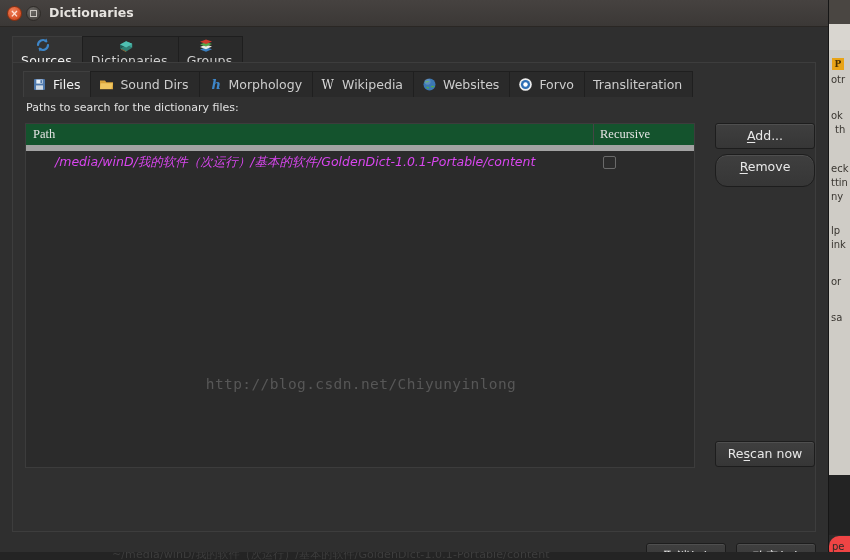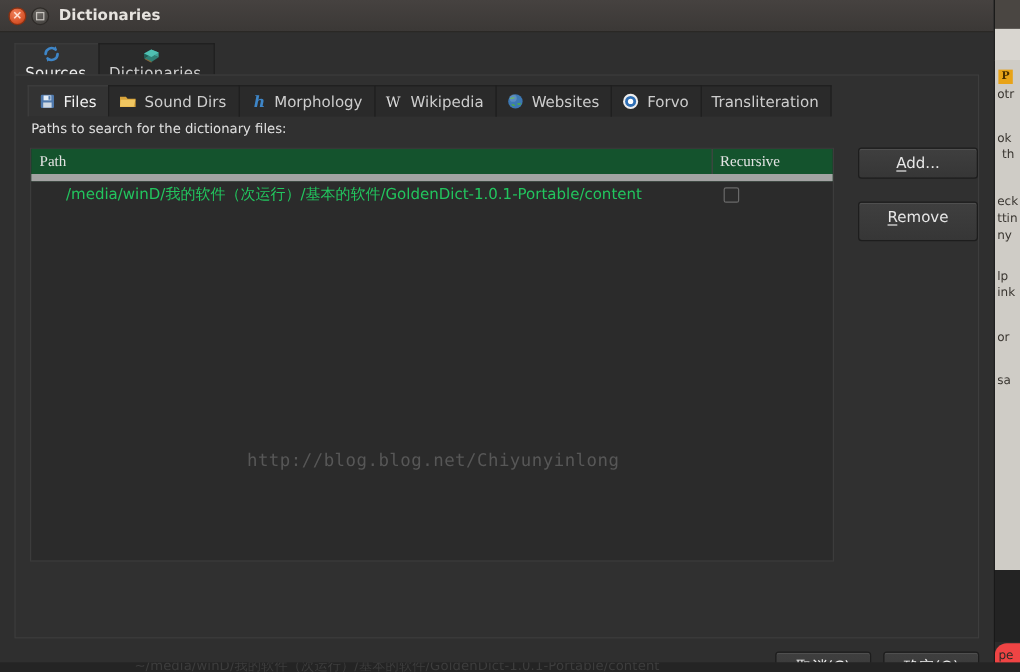--- a/index.html
+++ b/index.html
@@ -319,24 +319,25 @@
   }
   .table-row {
     display: flex;
     height: 23px;
     align-items: center;
   }
   .td-path {
     flex: 1 1 auto;
     padding-left: 29px;
     font-size: 12.5px;
-    color: #22c55e;
+    color: #d946ef;
     white-space: nowrap;
     overflow: hidden;
     box-sizing: border-box;
+    font-style: italic;
   }
   .td-recursive {
     width: 100px;
     box-sizing: border-box;
     padding-left: 9px;
   }
   .checkbox {
     width: 13px;
     height: 13px;
     box-sizing: border-box;
@@ -364,21 +365,21 @@
     background: linear-gradient(#3f3f3f, #363636);
     border: 1px solid #1d1d1d;
     border-radius: 3px;
     color: #e8e8e8;
     font-size: 12.5px;
     text-align: center;
     line-height: 24px;
     box-shadow: inset 0 1px 0 #4f4f4f;
   }
   #btn-add    { left: 692px; top: 27px;  width: 100px; height: 26px; }
-  #btn-remove { left: 692px; top: 72px;  width: 100px; height: 33px; }
+  #btn-remove { left: 692px; top: 58px;  width: 100px; height: 33px; border-radius: 12px; }
   #btn-rescan { left: 692px; top: 345px; width: 100px; height: 26px; }
 
   
   #dialog-buttons {
     position: absolute;
     right: 12px;
     top: 516px;
     display: flex;
     gap: 10px;
   }
@@ -455,20 +456,31 @@
               <path d="M2 11.5 L8 8 L14.2 10.8 L8.2 14.6 Z" fill="#2f8075"></path>
               <path d="M2 11.5 L8 8 L8 4.2 L2 7.6 Z" fill="#1f5d56"></path>
               <path d="M8 8 L14.2 10.8 L14.2 6.8 L8 4.2 Z" fill="#3fa195"></path>
               <path d="M2 7.6 L8 4.2 L14.2 6.8 L8.2 10.6 Z" fill="#4fc0b2"></path>
               <path d="M3 12.6 L8.2 15.2 L8.2 14.2 L3 11.8 Z" fill="#8a6a3a"></path>
             </svg>
           </span>
           <span class="lbl"><span class="mn">D</span>ictionaries</span>
         </div>
 
+        <div class="otab">
+          <span class="tabicon">
+            <svg width="16" height="16" viewBox="0 0 16 16">
+              <path d="M2 12.6 L8 10.2 L14 12.2 L8 14.8 Z" fill="#3a7fc0"></path>
+              <path d="M2 10 L8 7.6 L14 9.6 L8 12.2 Z" fill="#eceae4"></path>
+              <path d="M2 7.4 L8 5 L14 7 L8 9.6 Z" fill="#58a84a"></path>
+              <path d="M2 4.8 L8 2.4 L14 4.4 L8 7 Z" fill="#cf3a2e"></path>
+            </svg>
+          </span>
+          <span class="lbl"><span class="mn">G</span>roups</span>
+        </div>
 
       </div>
 
       <div id="outer-panel">
 
         <div id="inner-tabbar">
 
           <div class="itab active">
             <span class="tabicon">
               <svg width="15" height="15" viewBox="0 0 15 15">
@@ -549,25 +561,26 @@
               <div id="th-recursive">Recursive</div>
             </div>
 
             <div class="table-row">
               <div class="td-path">/media/winD/我的软件（次运行）/基本的软件/GoldenDict-1.0.1-Portable/content</div>
               <div class="td-recursive">
                 <div class="checkbox"></div>
               </div>
             </div>
 
-            <div id="watermark">http://blog.blog.net/Chiyunyinlong</div>
+            <div id="watermark">http://blog.csdn.net/Chiyunyinlong</div>
           </div>
 
           <div class="btn" id="btn-add"><span class="mn">A</span>dd...</div>
           <div class="btn" id="btn-remove"><span class="mn">R</span>emove</div>
+          <div class="btn" id="btn-rescan">Re<span class="mn">s</span>can now</div>
 
         </div>
 
       </div>
 
       <div id="dialog-buttons">
         <div class="dlg-btn">取消(<span class="mn">C</span>)</div>
         <div class="dlg-btn">确定(<span class="mn">O</span>)</div>
       </div>
 

